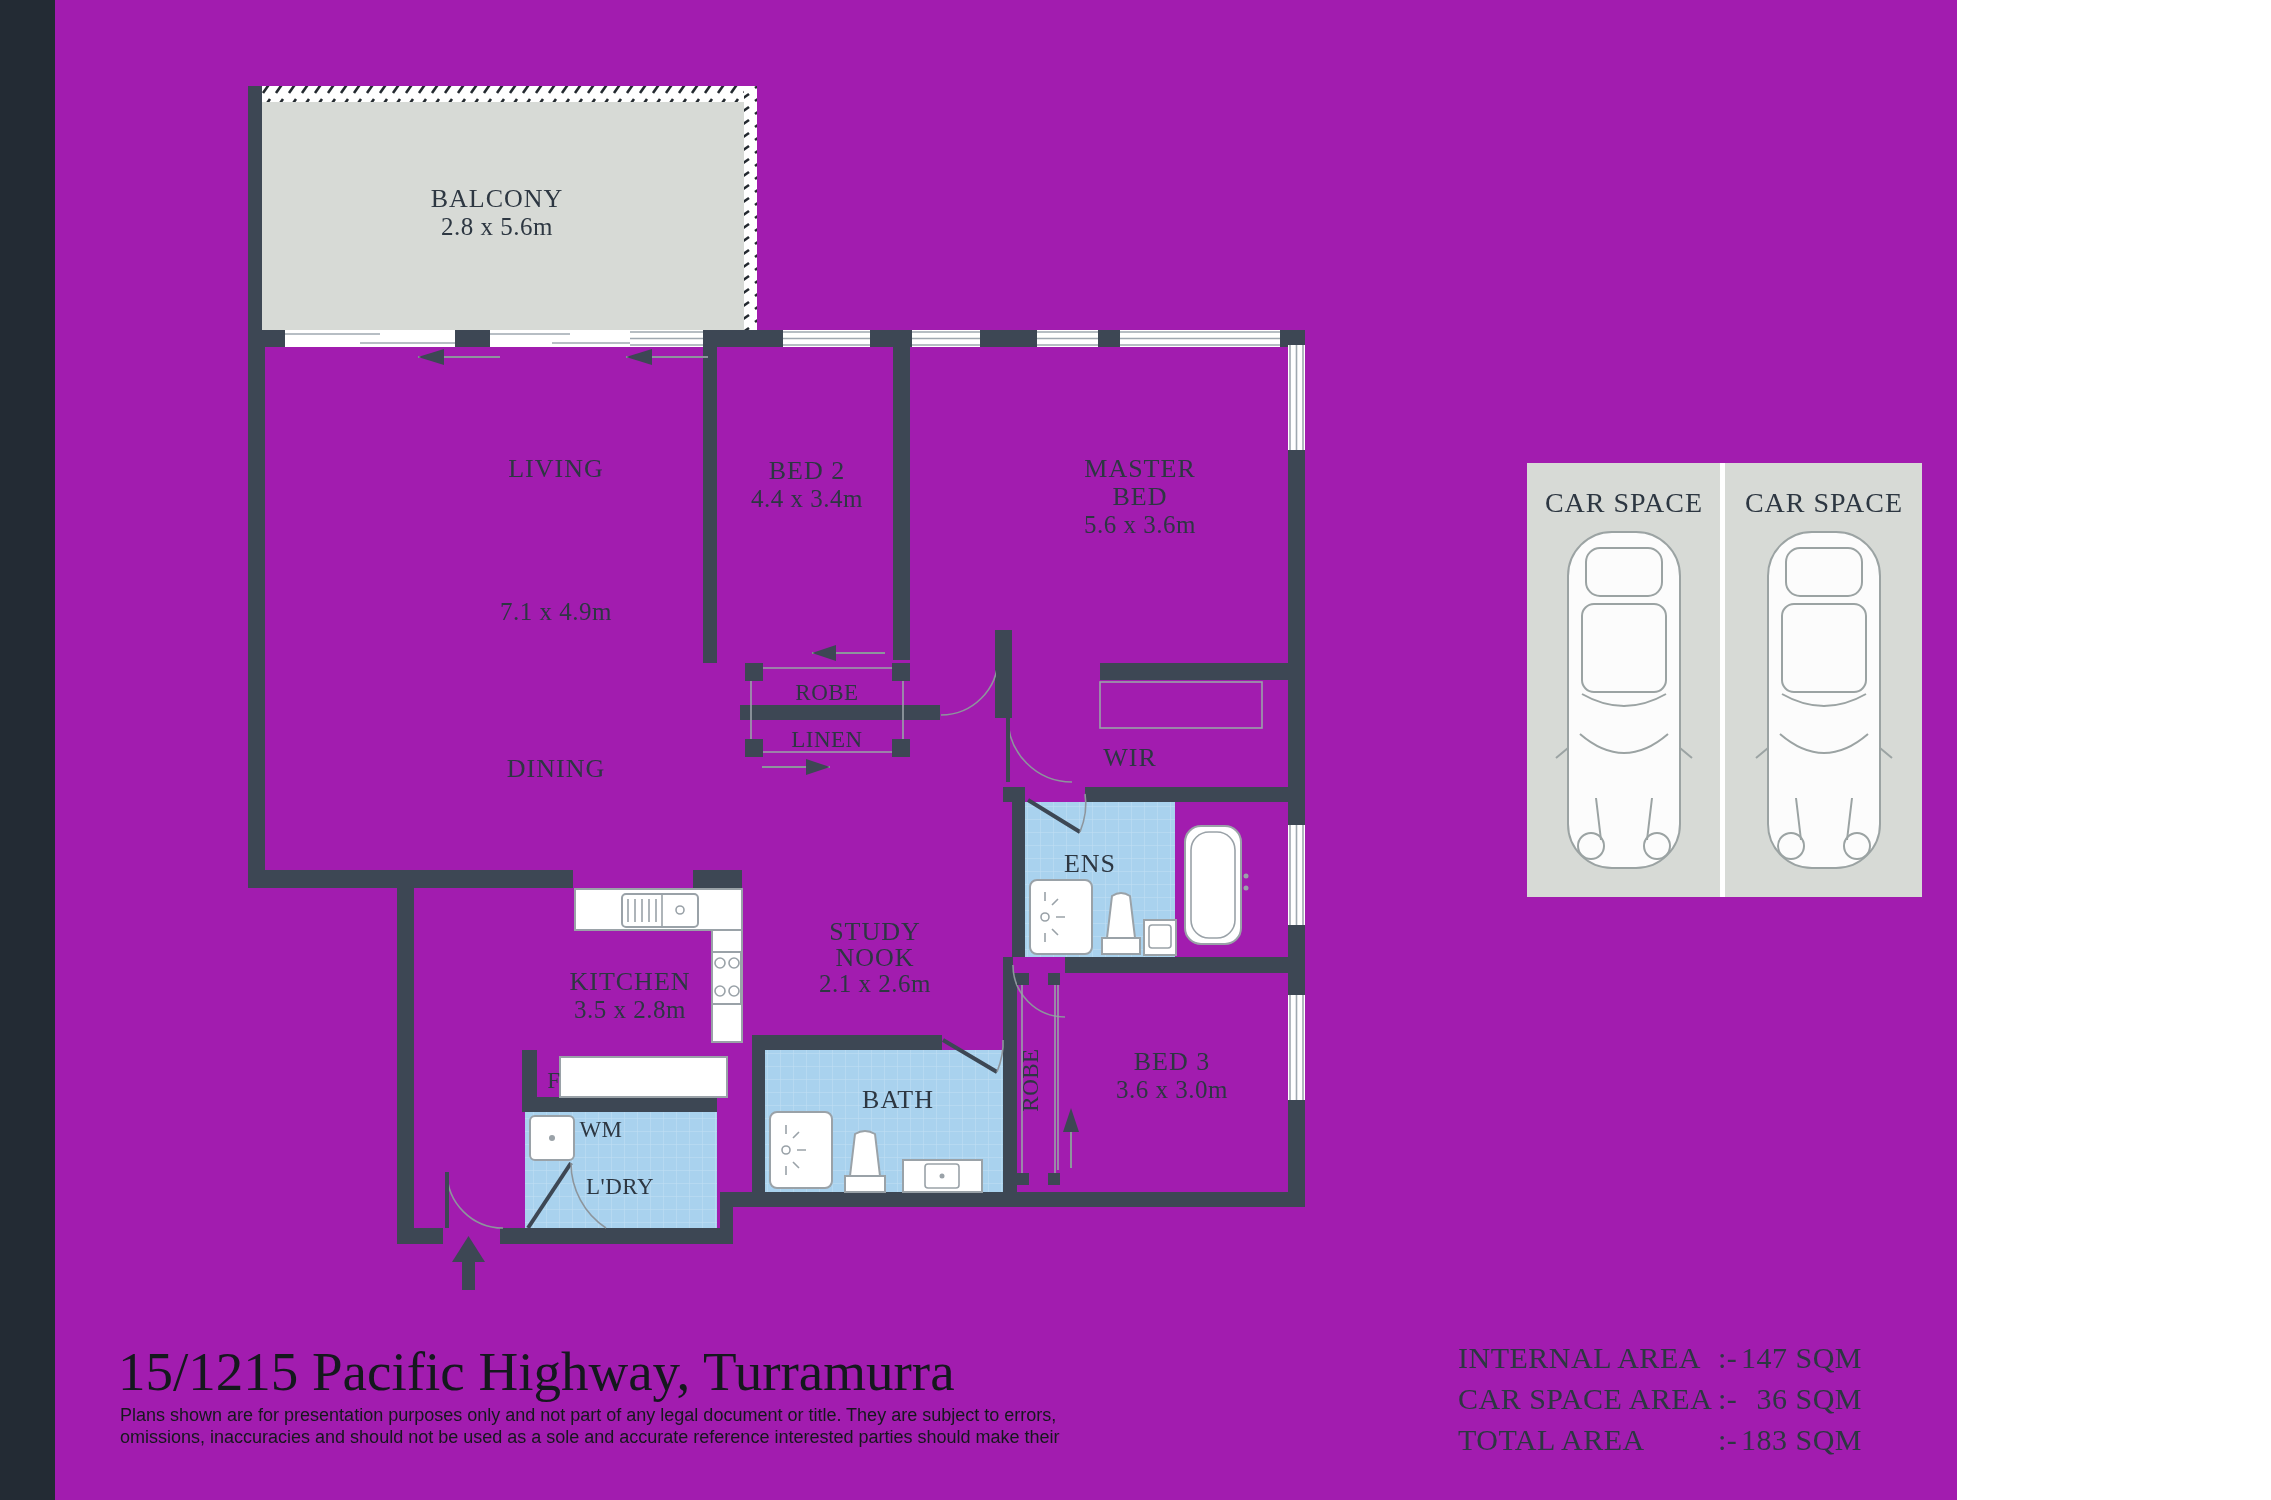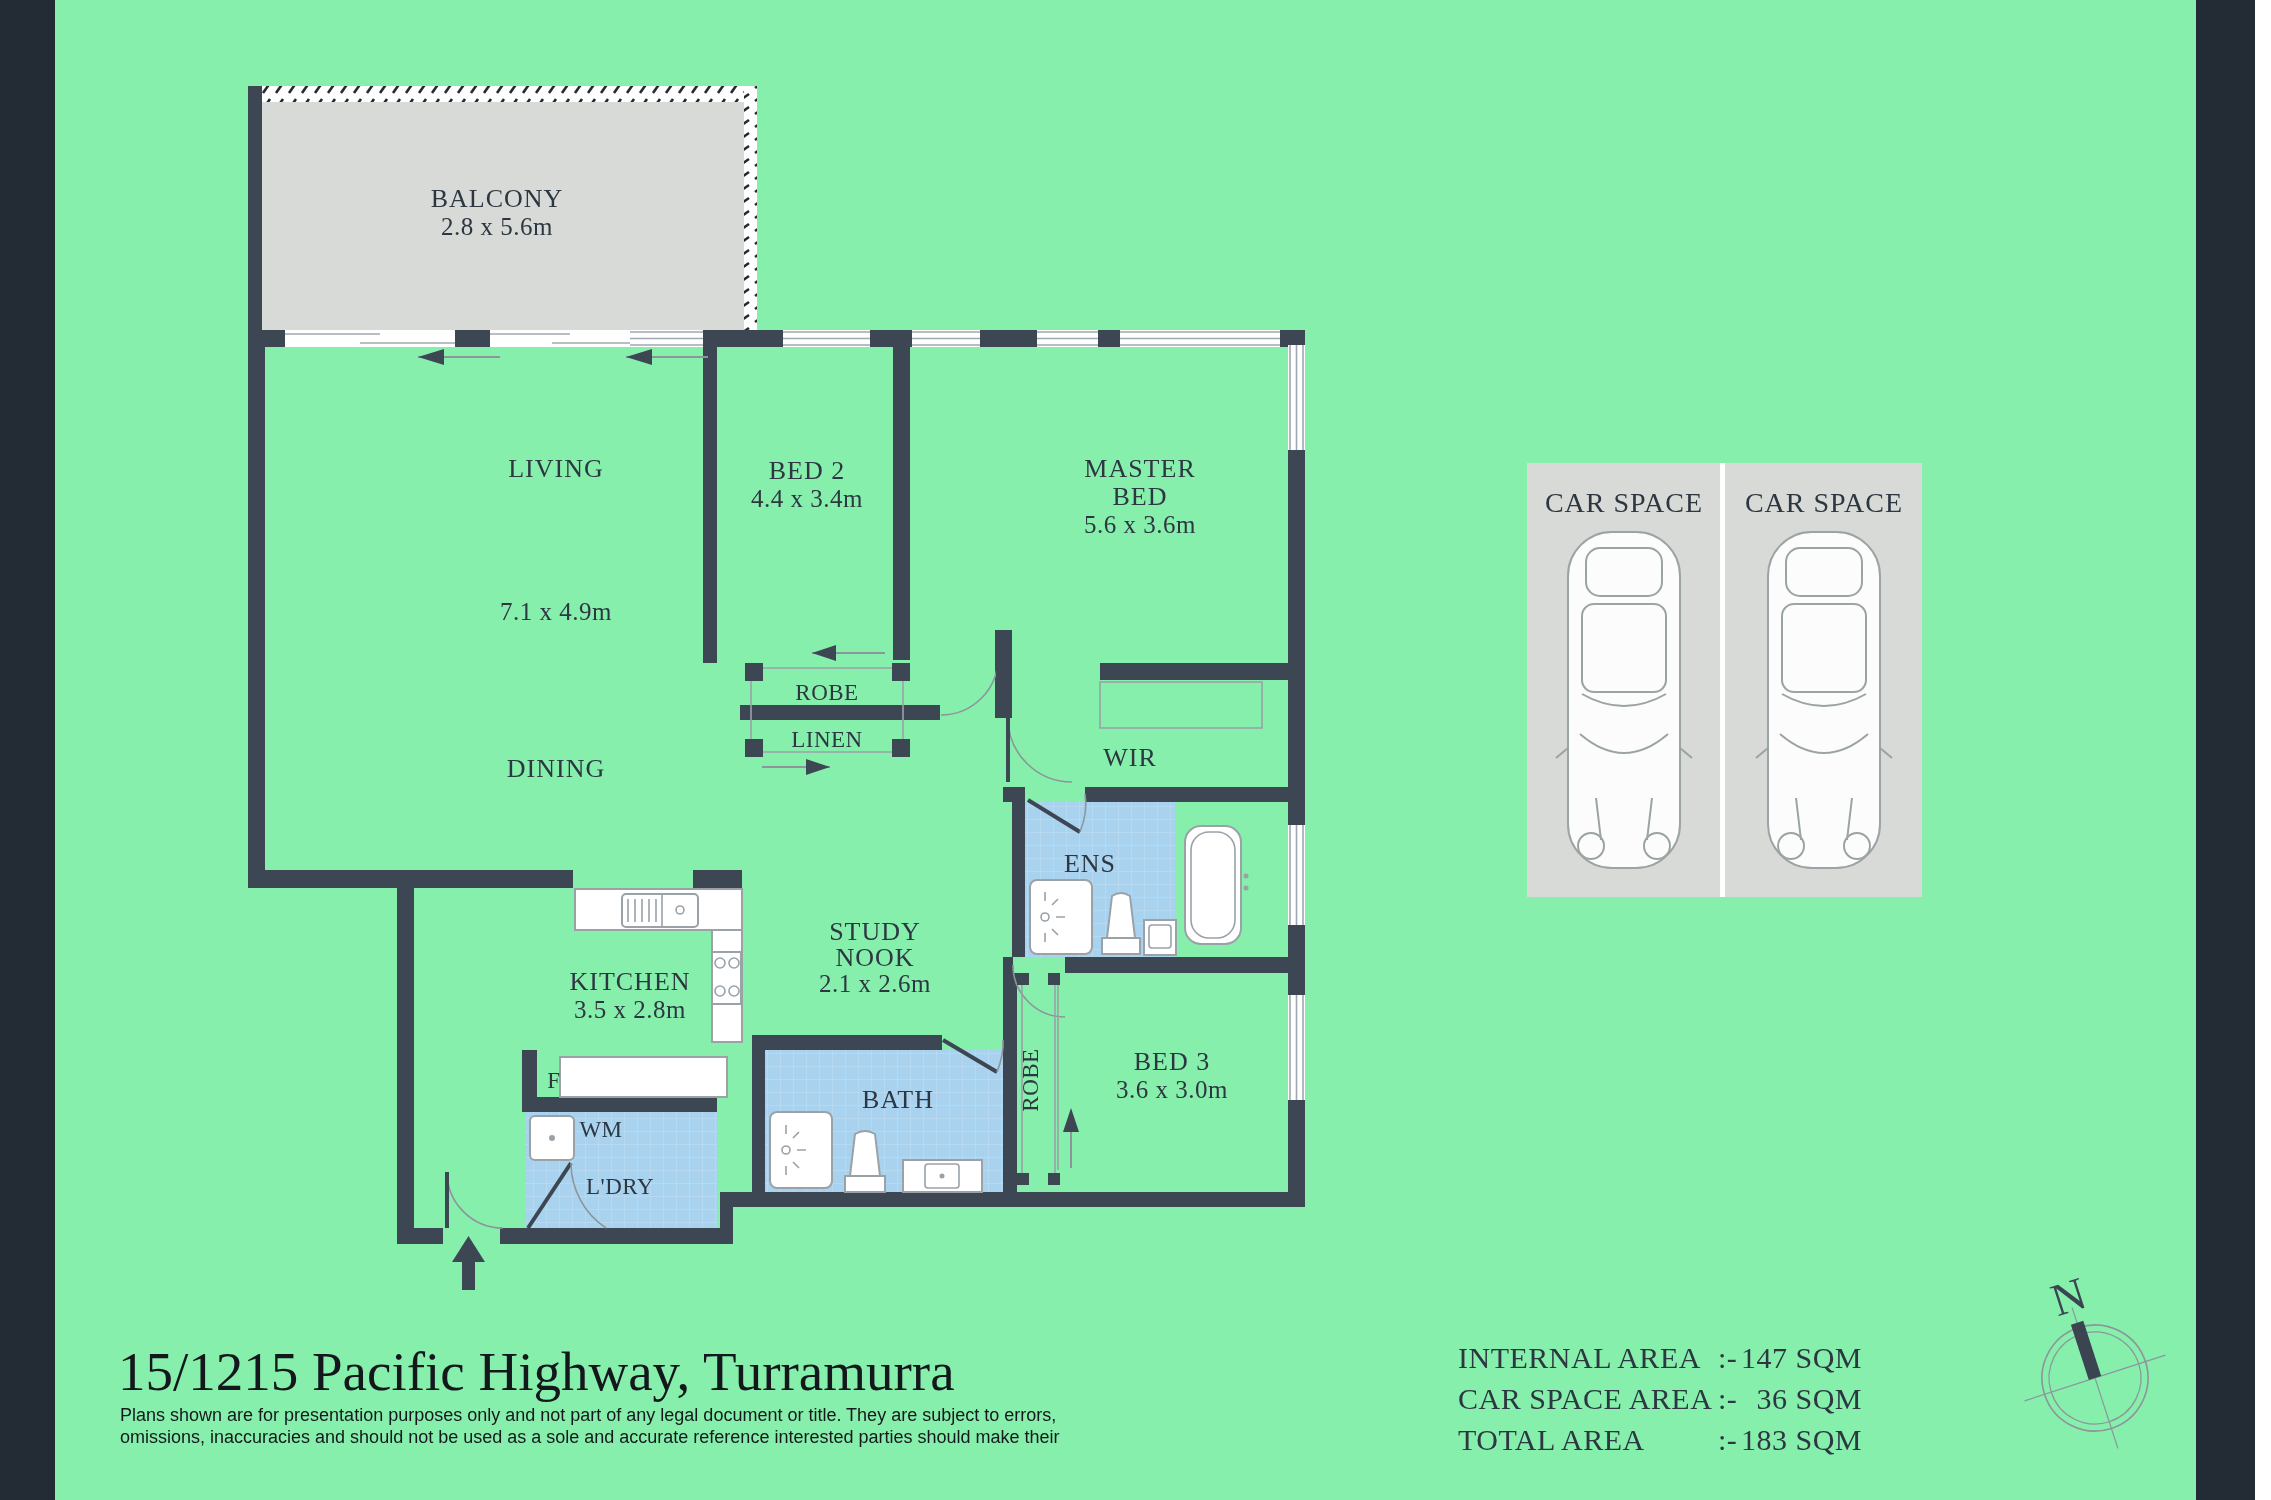--- a/index.html
+++ b/index.html
@@ -1,16 +1,16 @@
 <!DOCTYPE html>
 <html><head>
 <meta charset="utf-8">
 <style>
   html,body{margin:0;padding:0;background:#ffffff;}
-  .page{position:relative;width:2255px;height:1500px;background:#86efac;overflow:hidden;}
+  .page{position:relative;width:1957px;height:1500px;background:#a21caf;overflow:hidden;}
   svg{position:absolute;left:0;top:0;}
   text{fill:#2d3742;}
   .serif{font-family:"Liberation Serif","DejaVu Serif",serif;}
   .sans{font-family:"Liberation Sans","DejaVu Sans",sans-serif;}
   .room-name{font-size:26px;letter-spacing:1px;}
   .room-dims{font-size:25px;letter-spacing:0.5px;}
   .small-label{font-size:23px;letter-spacing:0.5px;}
   .title-text{font-size:55px;fill:#14181d;letter-spacing:0px;}
   .disclaimer{font-size:18px;fill:#15181c;}
   .area-text{font-size:30px;fill:#14181d;letter-spacing:0.5px;}

